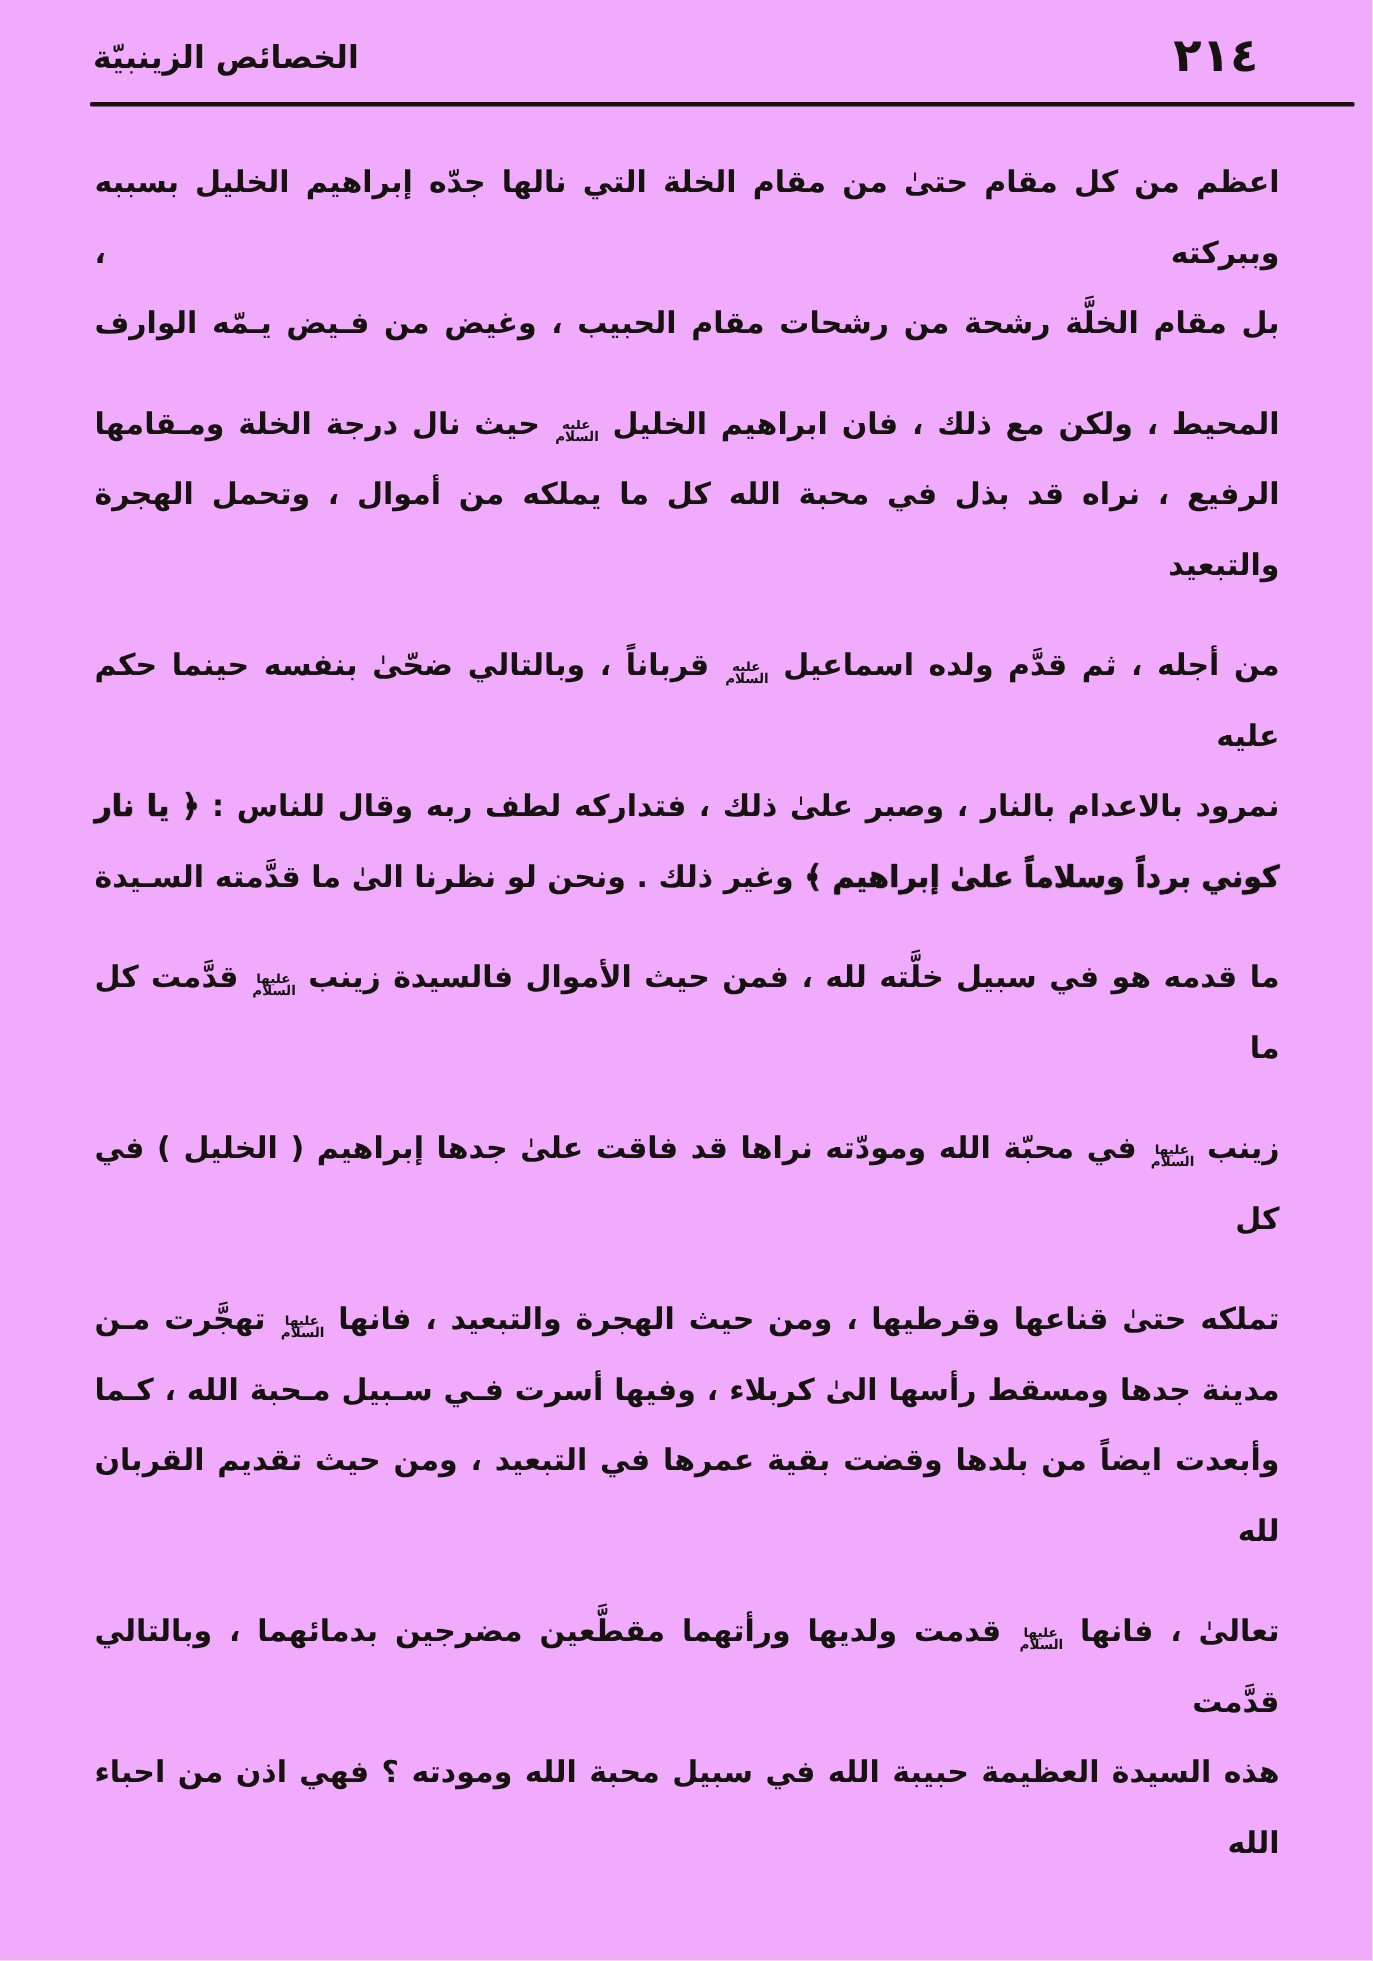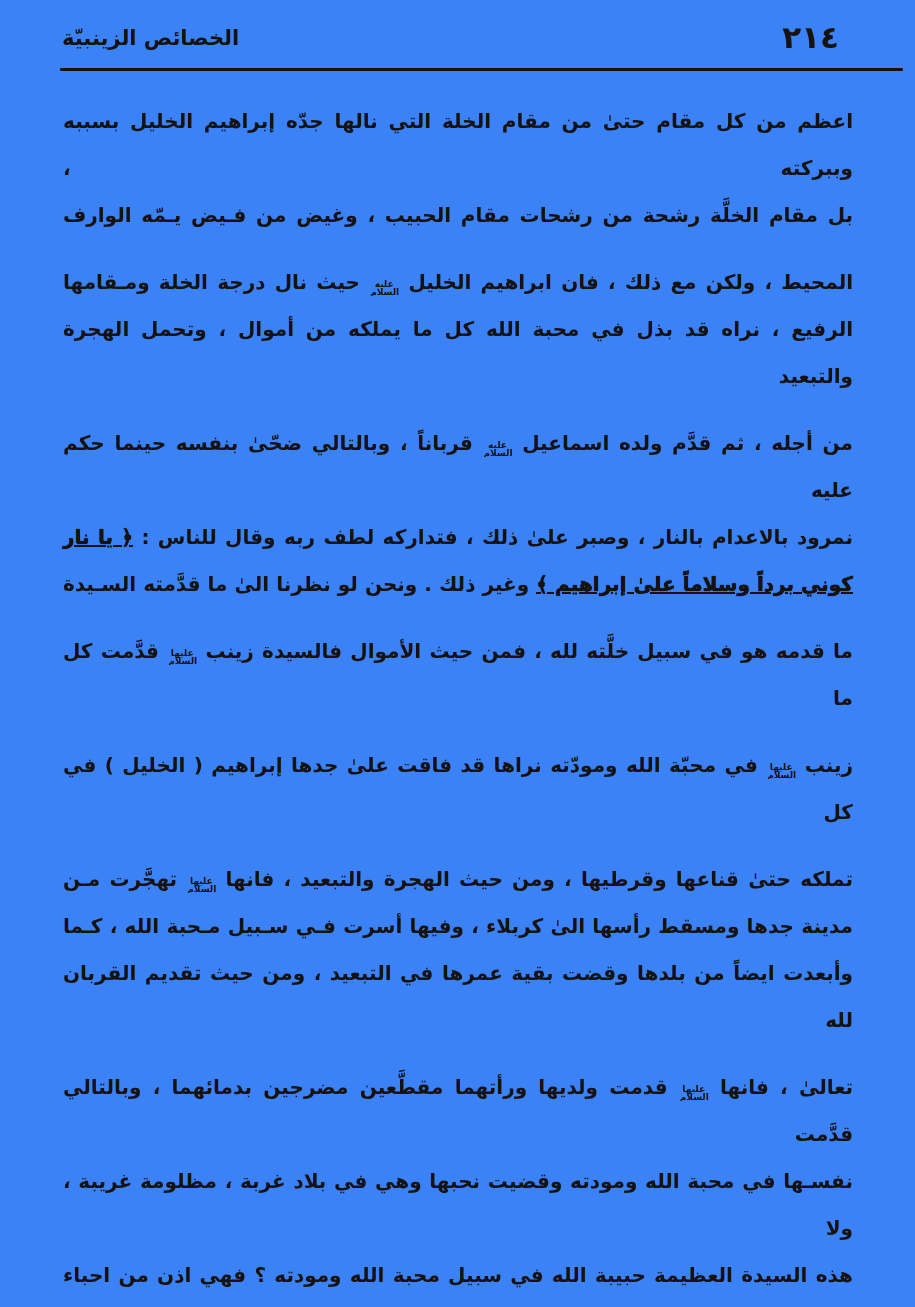--- a/index.html
+++ b/index.html
@@ -4,21 +4,21 @@
 <style>
   html, body {
     margin: 0;
     padding: 0;
     background: #fbfbf9;
   }
   .page {
     position: relative;
     width: 915px;
     height: 1307px;
-    background: #3b82f6;
+    background: #f0abfc;
     color: #15120f;
     font-family: "DejaVu Sans", sans-serif;
     overflow: hidden;
   }
   
   .header-title {
     position: absolute;
     top: 26px;
     left: 62px;
     font-size: 21px;
@@ -57,21 +57,20 @@
     font-size: 20px;
     font-weight: bold;
     line-height: 47px;
     text-align: justify;
     text-align-last: justify;
     text-justify: inter-word;
     white-space: normal;
   }
   .quran {
     text-shadow: 0 0 0.7px currentColor, 0 0 0.7px currentColor;
-    text-decoration: underline;
   }
   .honorific, .honorific-large {
     display: inline-block;
     direction: rtl;
     text-align: center;
     font-weight: bold;
     vertical-align: -7px;
     overflow: hidden;
     margin-top: 41px;
   }
@@ -96,17 +95,16 @@
         <div class="line"><span>الرفيع ، نراه قد بذل في محبة الله كل ما يملكه من أموال ، وتحمل الهجرة والتبعيد</span></div>
         <div class="line"><span>من أجله ، ثم قدَّم ولده اسماعيل </span><span class="honorific">عليه السلام</span><span> قرباناً ، وبالتالي ضحّىٰ بنفسه حينما حكم عليه</span></div>
         <div class="line"><span>نمرود بالاعدام بالنار ، وصبر علىٰ ذلك ، فتداركه لطف ربه وقال للناس : </span><span class="quran">﴿ يا نار</span></div>
         <div class="line"><span class="quran">كوني برداً وسلاماً علىٰ إبراهيم ﴾</span><span> وغير ذلك . ونحن لو نظرنا الىٰ ما قدَّمته السـيدة</span></div>
         <div class="line"><span>ما قدمه هو في سبيل خلَّته لله ، فمن حيث الأموال فالسيدة زينب </span><span class="honorific">عليها السلام</span><span> قدَّمت كل ما</span></div>
         <div class="line"><span>زينب </span><span class="honorific">عليها السلام</span><span> في محبّة الله ومودّته نراها قد فاقت علىٰ جدها إبراهيم ( الخليل ) في كل</span></div>
         <div class="line"><span>تملكه حتىٰ قناعها وقرطيها ، ومن حيث الهجرة والتبعيد ، فانها </span><span class="honorific">عليها السلام</span><span> تهجَّرت مـن</span></div>
         <div class="line"><span>مدينة جدها ومسقط رأسها الىٰ كربلاء ، وفيها أسرت فـي سـبيل مـحبة الله ، كـما</span></div>
         <div class="line"><span>وأبعدت ايضاً من بلدها وقضت بقية عمرها في التبعيد ، ومن حيث تقديم القربان لله</span></div>
         <div class="line"><span>تعالىٰ ، فانها </span><span class="honorific">عليها السلام</span><span> قدمت ولديها ورأتهما مقطَّعين مضرجين بدمائهما ، وبالتالي قدَّمت</span></div>
-        <div class="line"><span>نفسـها في محبة الله ومودته وقضيت نحبها وهي في بلاد غربة ، مظلومة غريبة ، ولا</span></div>
         <div class="line"><span>هذه السيدة العظيمة حبيبة الله في سبيل محبة الله ومودته ؟ فهي اذن من احباء الله</span></div>
       </div>
     </div>
 </div>
 
 </body></html>

